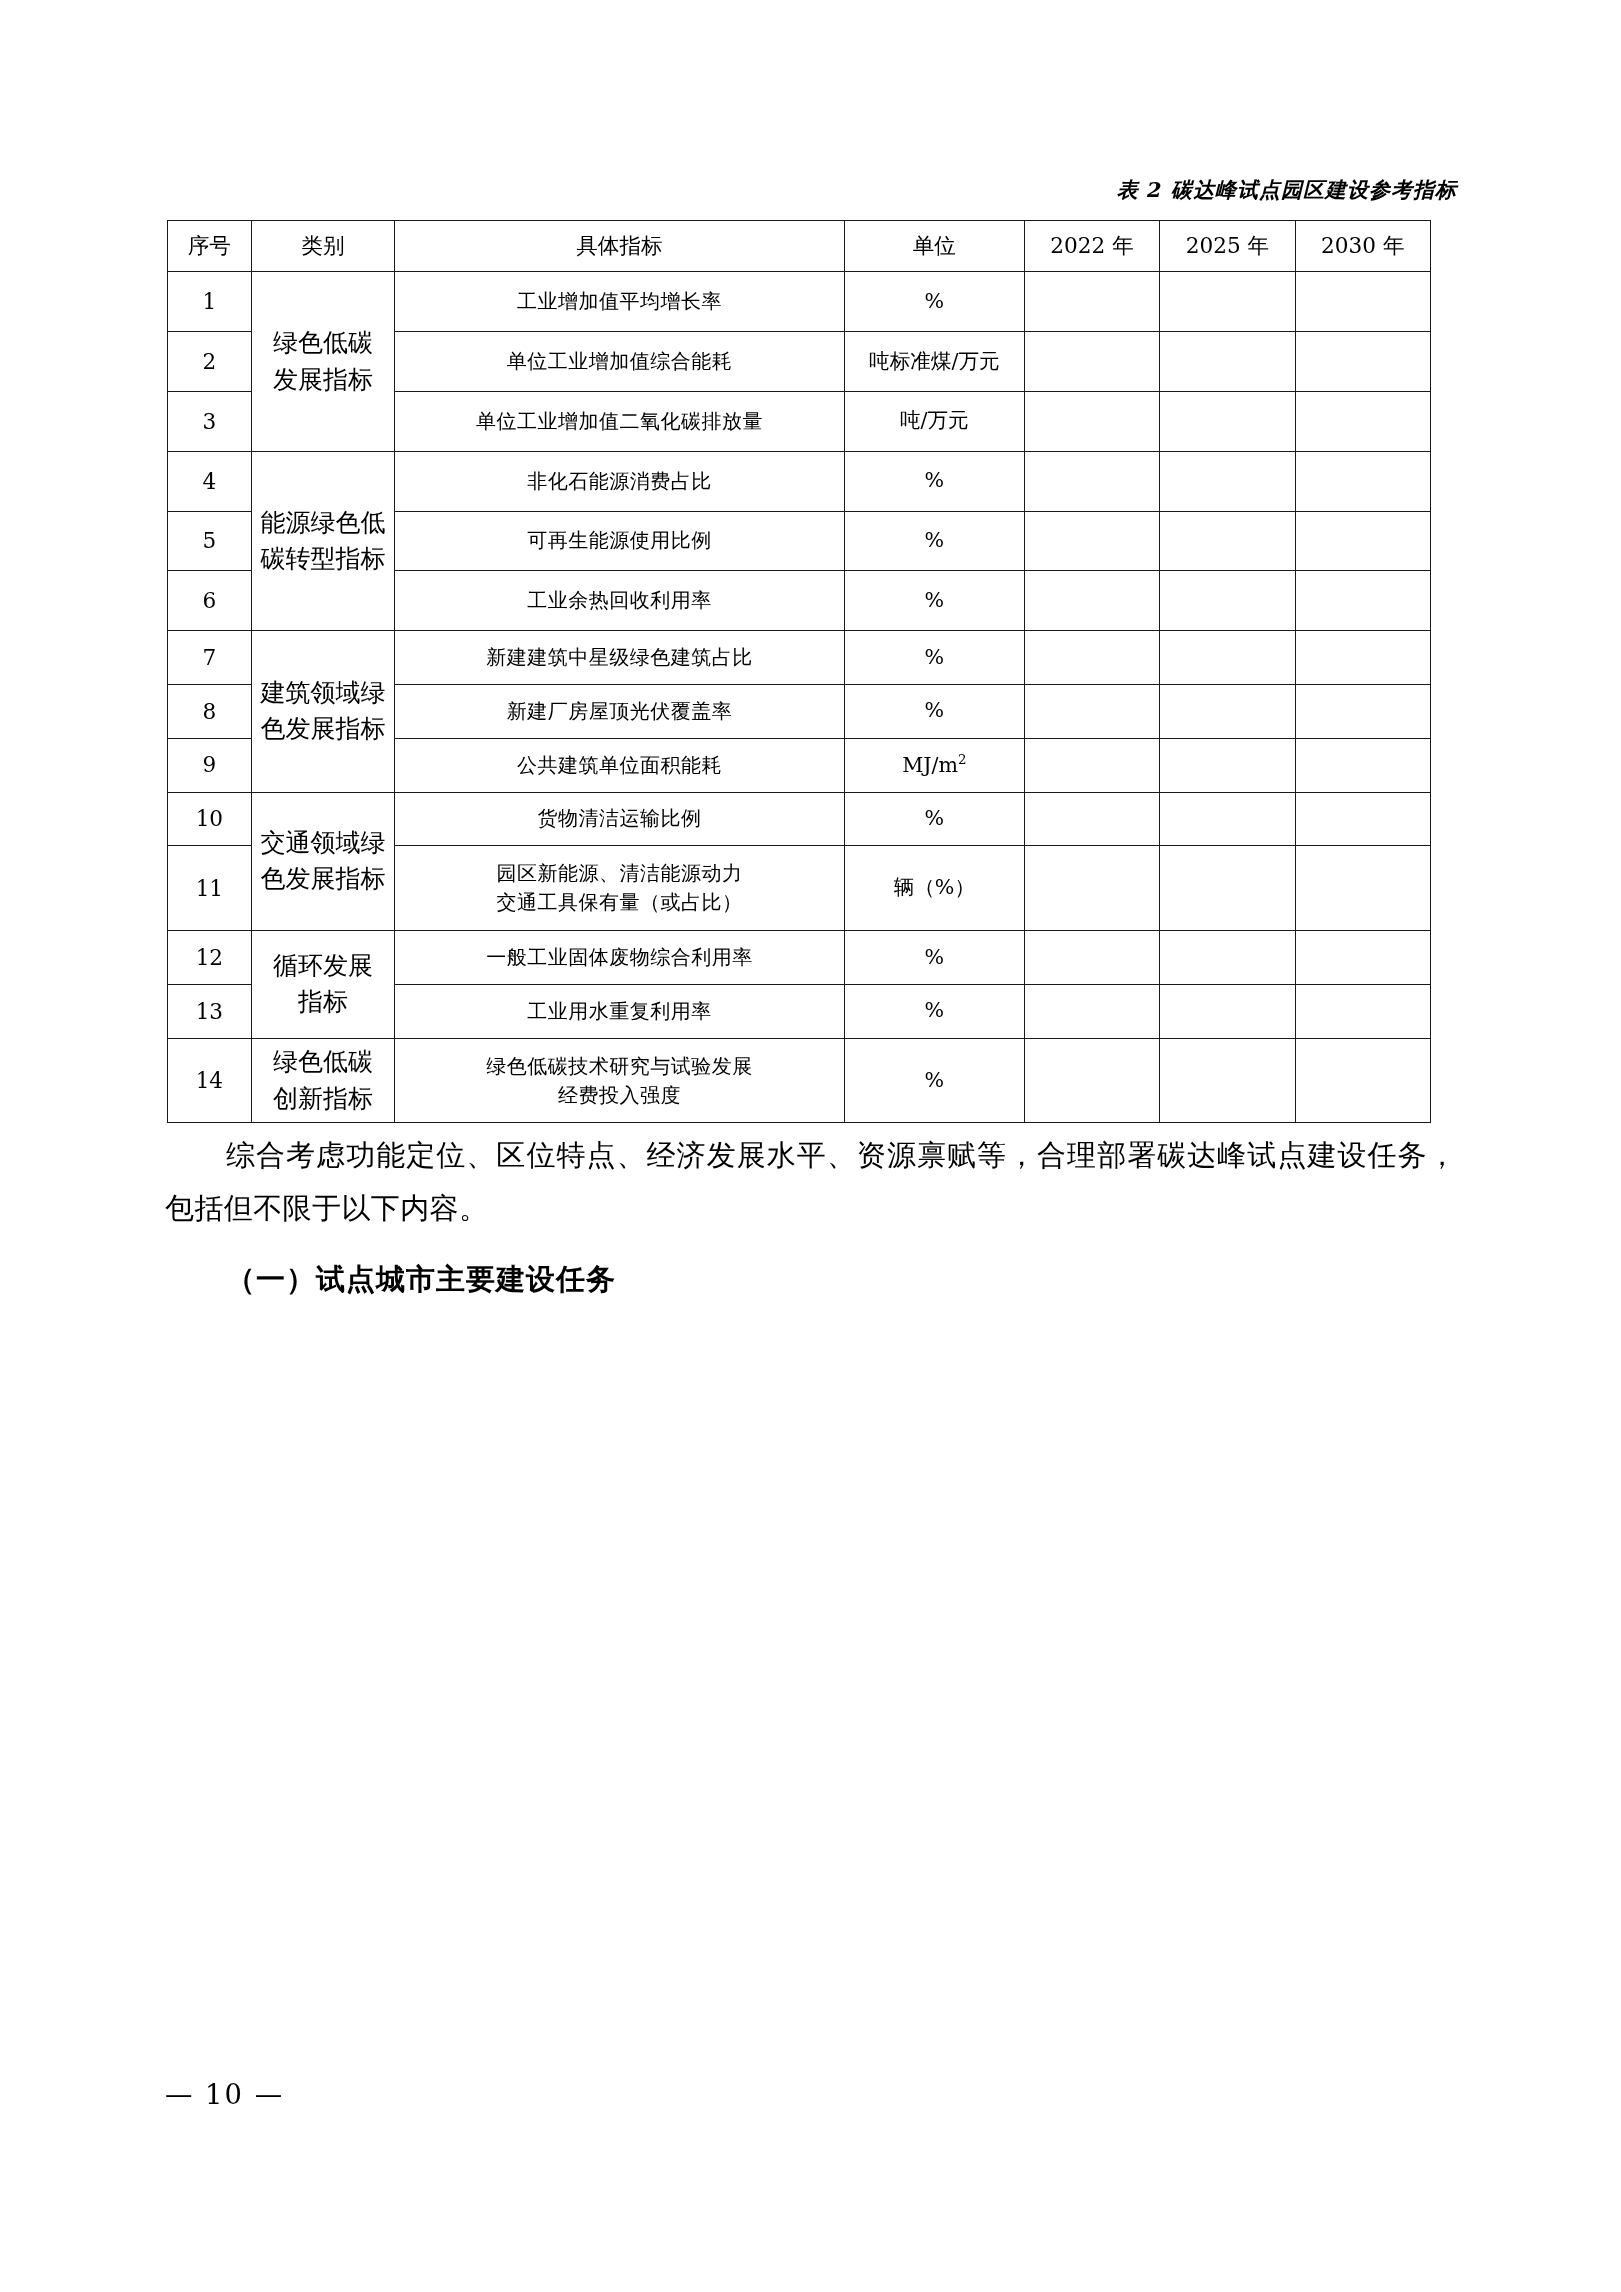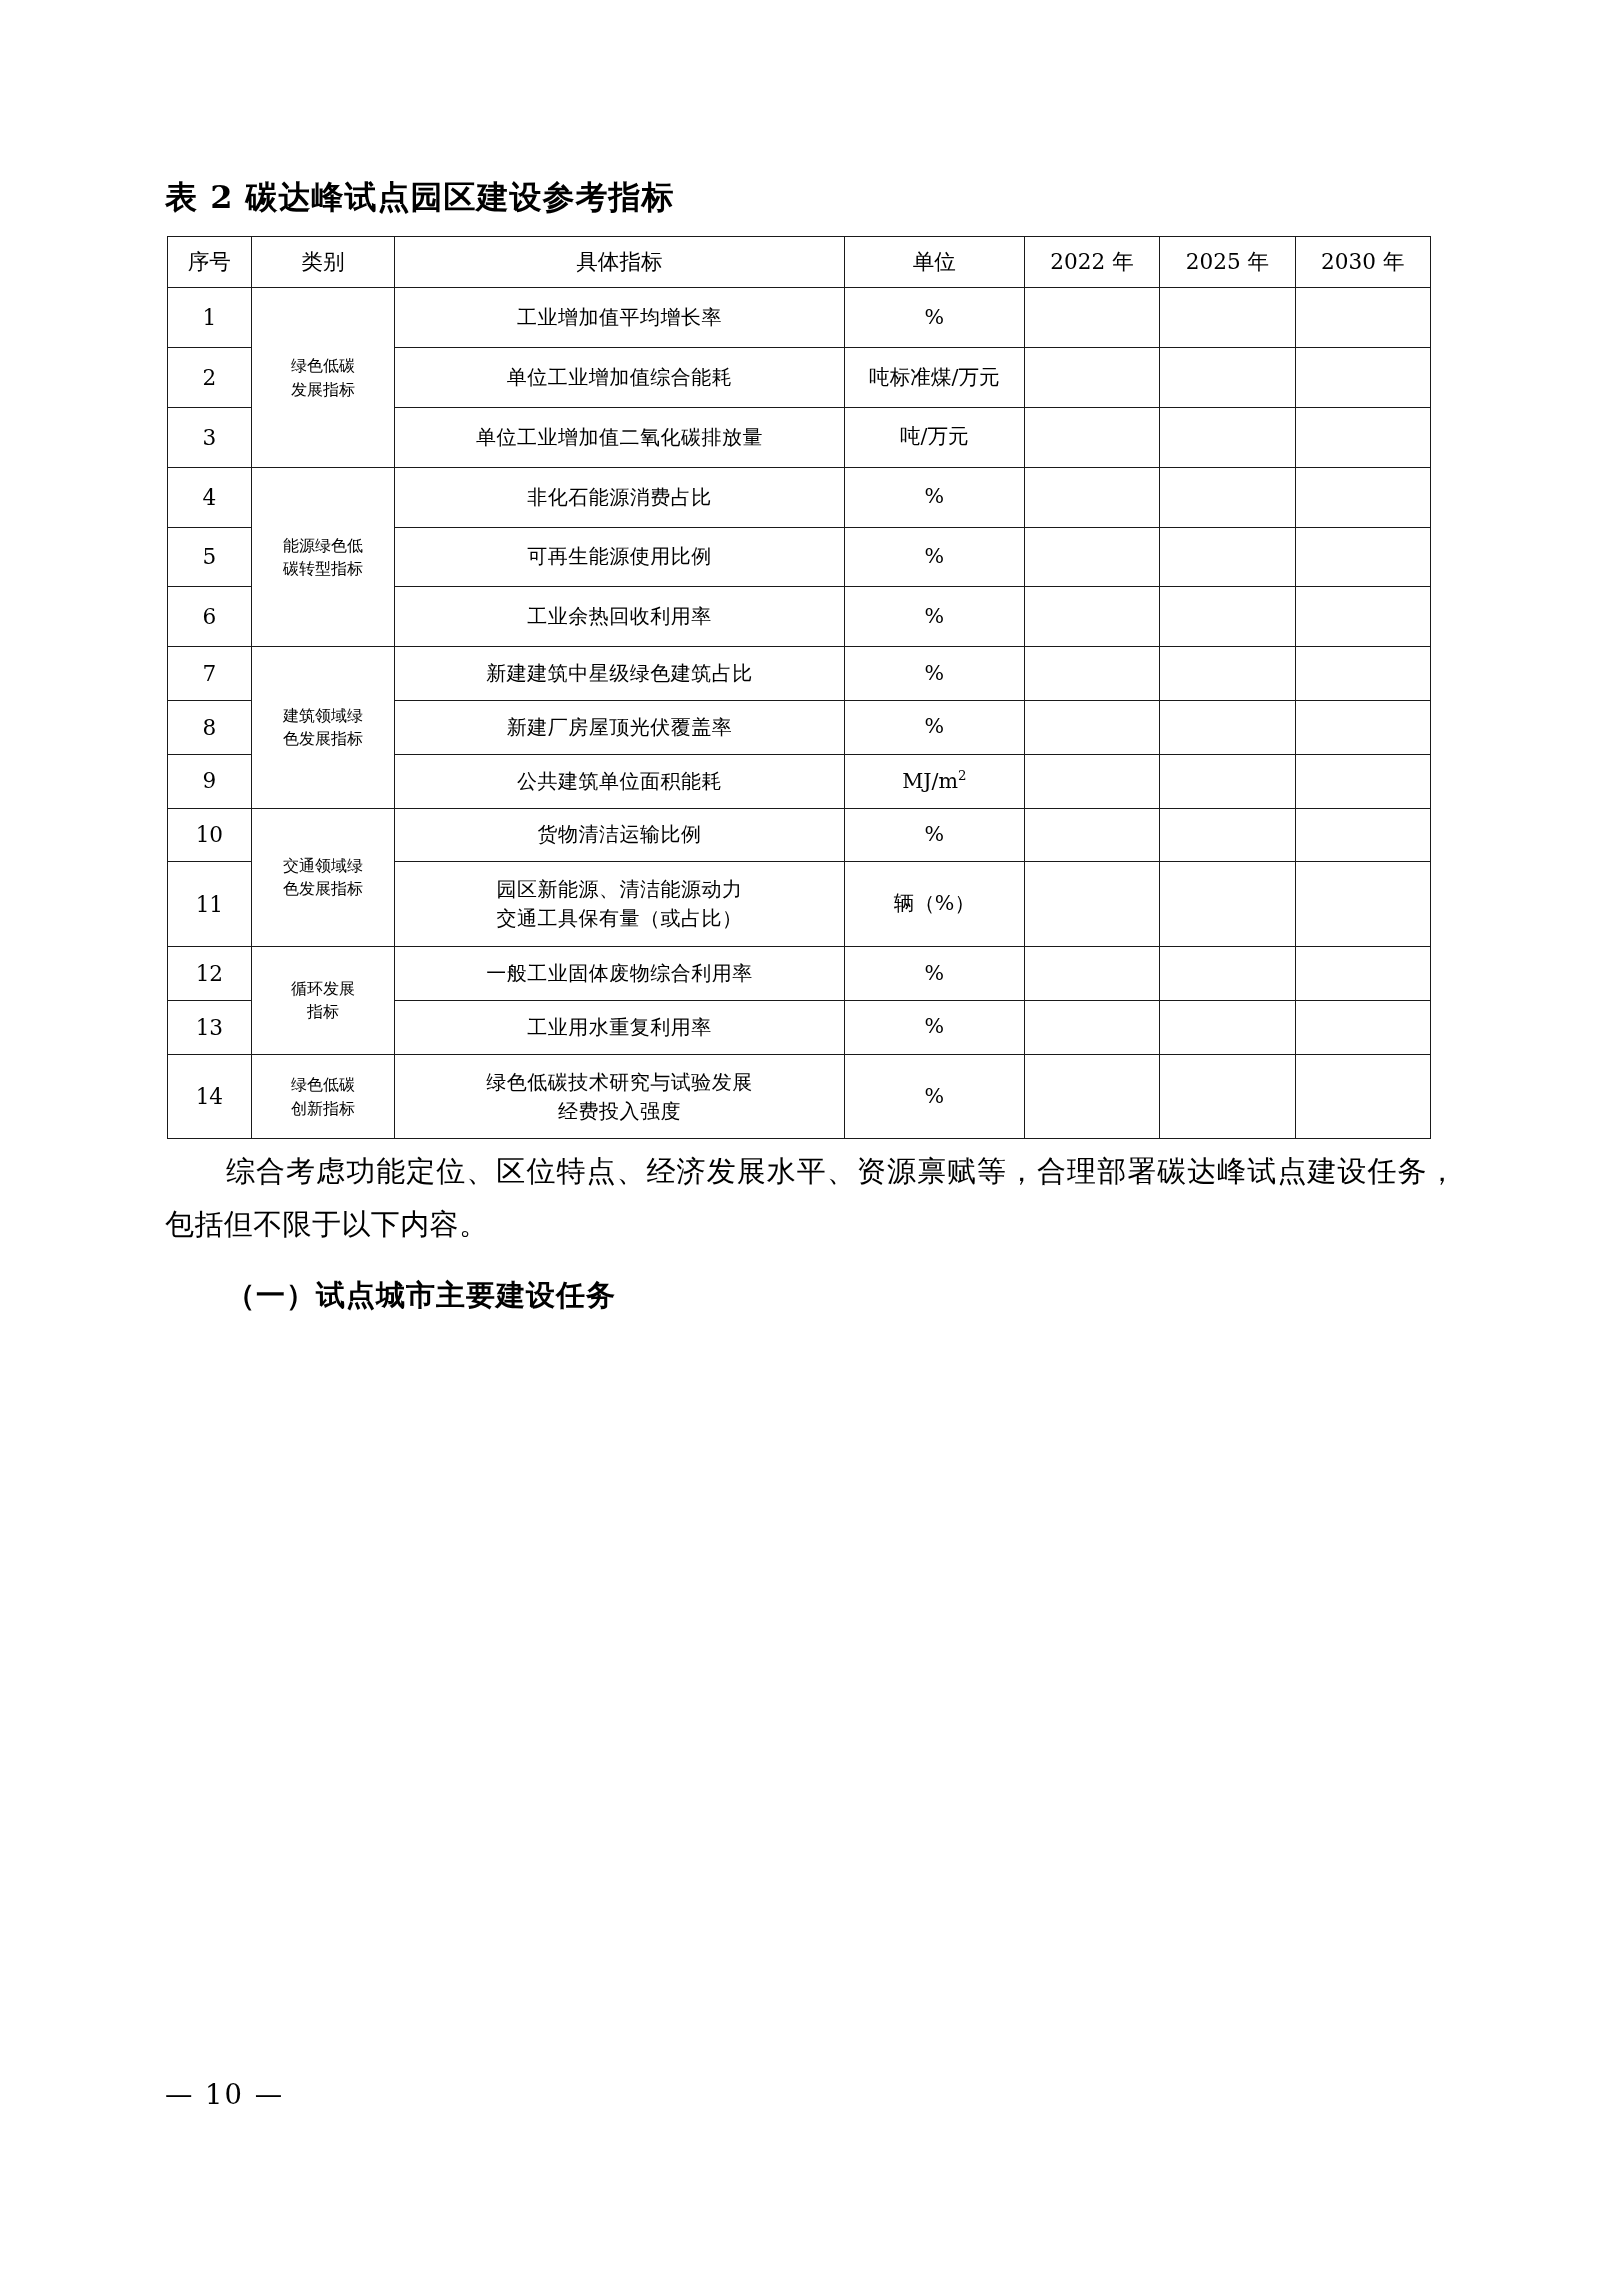--- a/index.html
+++ b/index.html
@@ -24,26 +24,27 @@
   }
   .content {
     position: absolute;
     left: 165px;
     top: 176px;
     width: 1292px;
   }
 
   
   .table-title {
-    text-align: left;
-    font-size: 32px;
+    text-align: right;
+    font-size: 21px;
     font-weight: bold;
     letter-spacing: 1px;
     margin: 0 0 15.7px 0;
     font-family: "DejaVu Serif", "Liberation Serif", serif;
+    font-style: italic;
   }
 
   
   table.indicator-table {
     border-collapse: collapse;
     width: 1264px;
     margin: 0 11px 0 2px;
     table-layout: fixed;
     font-size: 20.6px;
   }
@@ -61,21 +62,21 @@
     height: 43px;
     font-weight: normal;
   }
   .col-no    { width: 73px; }
   .col-cat   { width: 125px; }
   .col-ind   { width: 392px; }
   .col-unit  { width: 157px; }
   .col-year  { width: 118px; }
 
   td.cat-cell {
-    font-size: 16px;
+    font-size: 25px;
     line-height: 1.5;
   }
   td.ind-cell {
     font-size: 20px;
     letter-spacing: 0.5px;
   }
   td.no-cell {
     font-size: 21.6px;
   }
   td.unit-cell {

